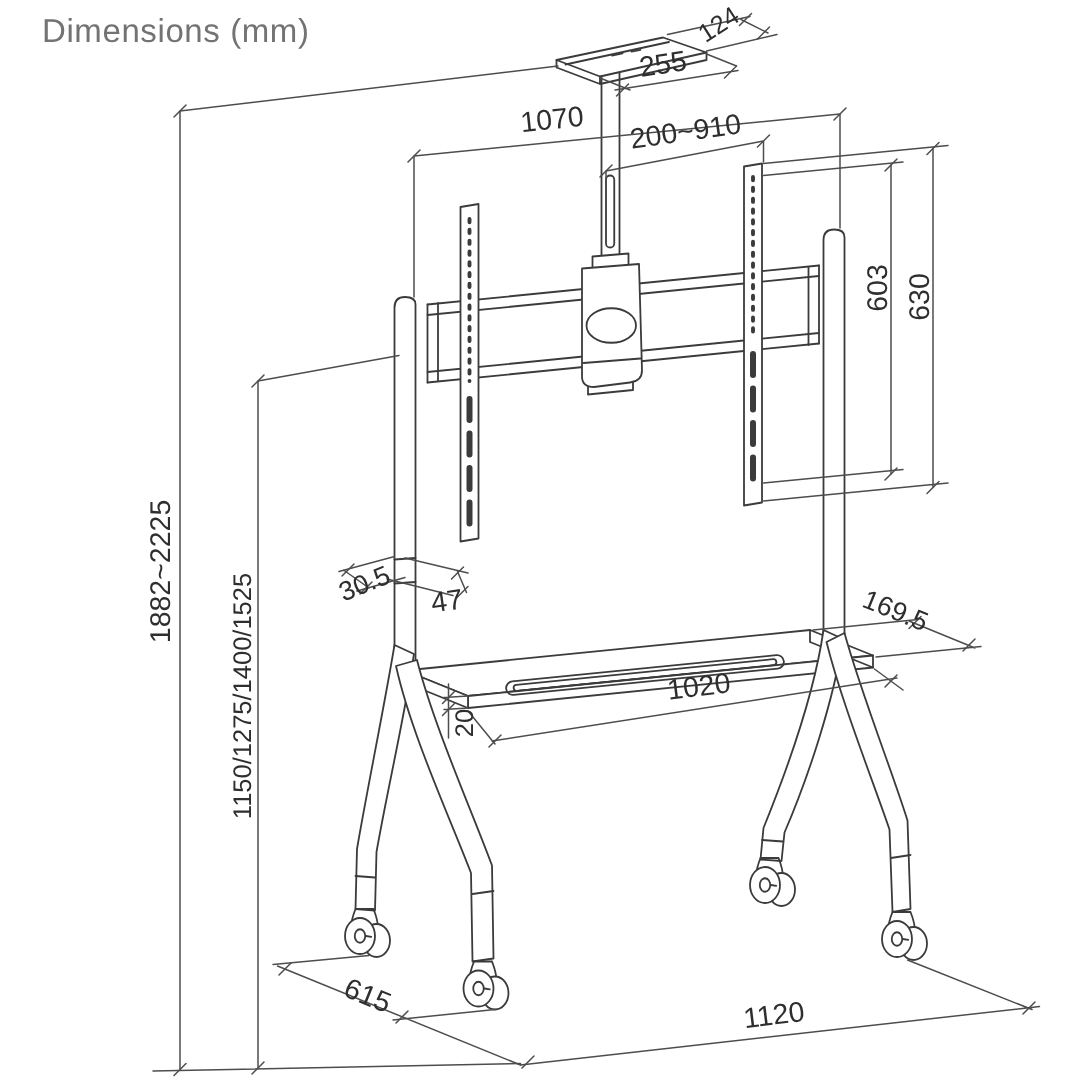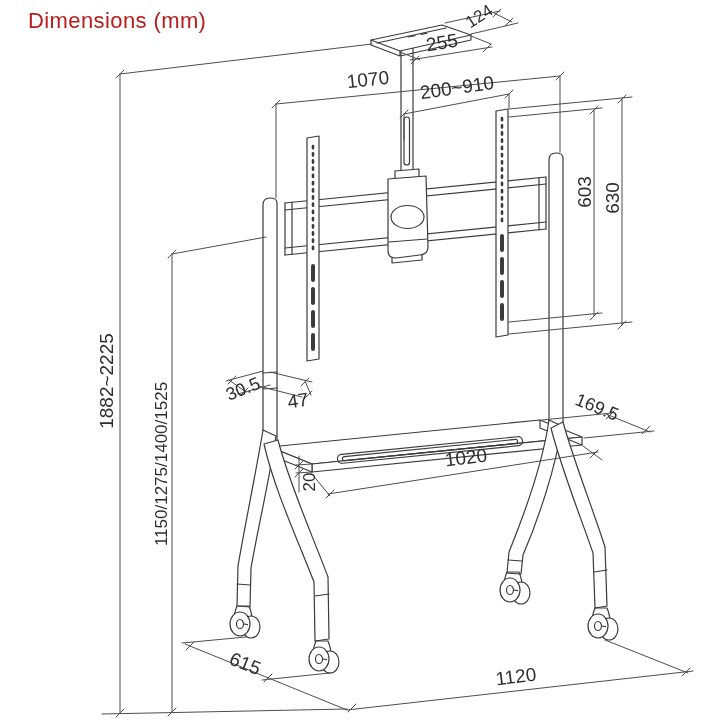--- a/index.html
+++ b/index.html
@@ -1,19 +1,19 @@
 <!DOCTYPE html>
 <html><head>
 <meta charset="utf-8">
 <style>
   html,body{margin:0;padding:0;background:#ffffff;}
   .page{position:relative;width:720px;height:720px;background:#fff;overflow:hidden;
         font-family:"Liberation Sans", sans-serif;}
   .title{position:absolute;left:28px;top:8px;font-size:22px;letter-spacing:.4px;
-         color:#b91c1c;font-weight:400;}
+         color:#737373;font-weight:400;}
   svg{position:absolute;left:0;top:0;}
   .part{fill:#ffffff;stroke:#3b3b3b;stroke-width:1.2;stroke-linejoin:round;}
   .ln{fill:none;stroke:#3b3b3b;stroke-width:1.2;stroke-linejoin:round;stroke-linecap:round;}
   .dim{fill:none;stroke:#4d4d4d;stroke-width:1;stroke-linecap:round;}
   .holes{fill:none;stroke:#3b3b3b;stroke-width:2.6;stroke-linecap:round;}
   .slots{fill:none;stroke:#3b3b3b;stroke-width:4;stroke-linecap:round;}
   text{fill:#2e2e2e;font-family:"Liberation Sans", sans-serif;}
   .t19{font-size:19px;} .t18{font-size:18px;} .t17{font-size:17px;}
 </style>
 </head>

